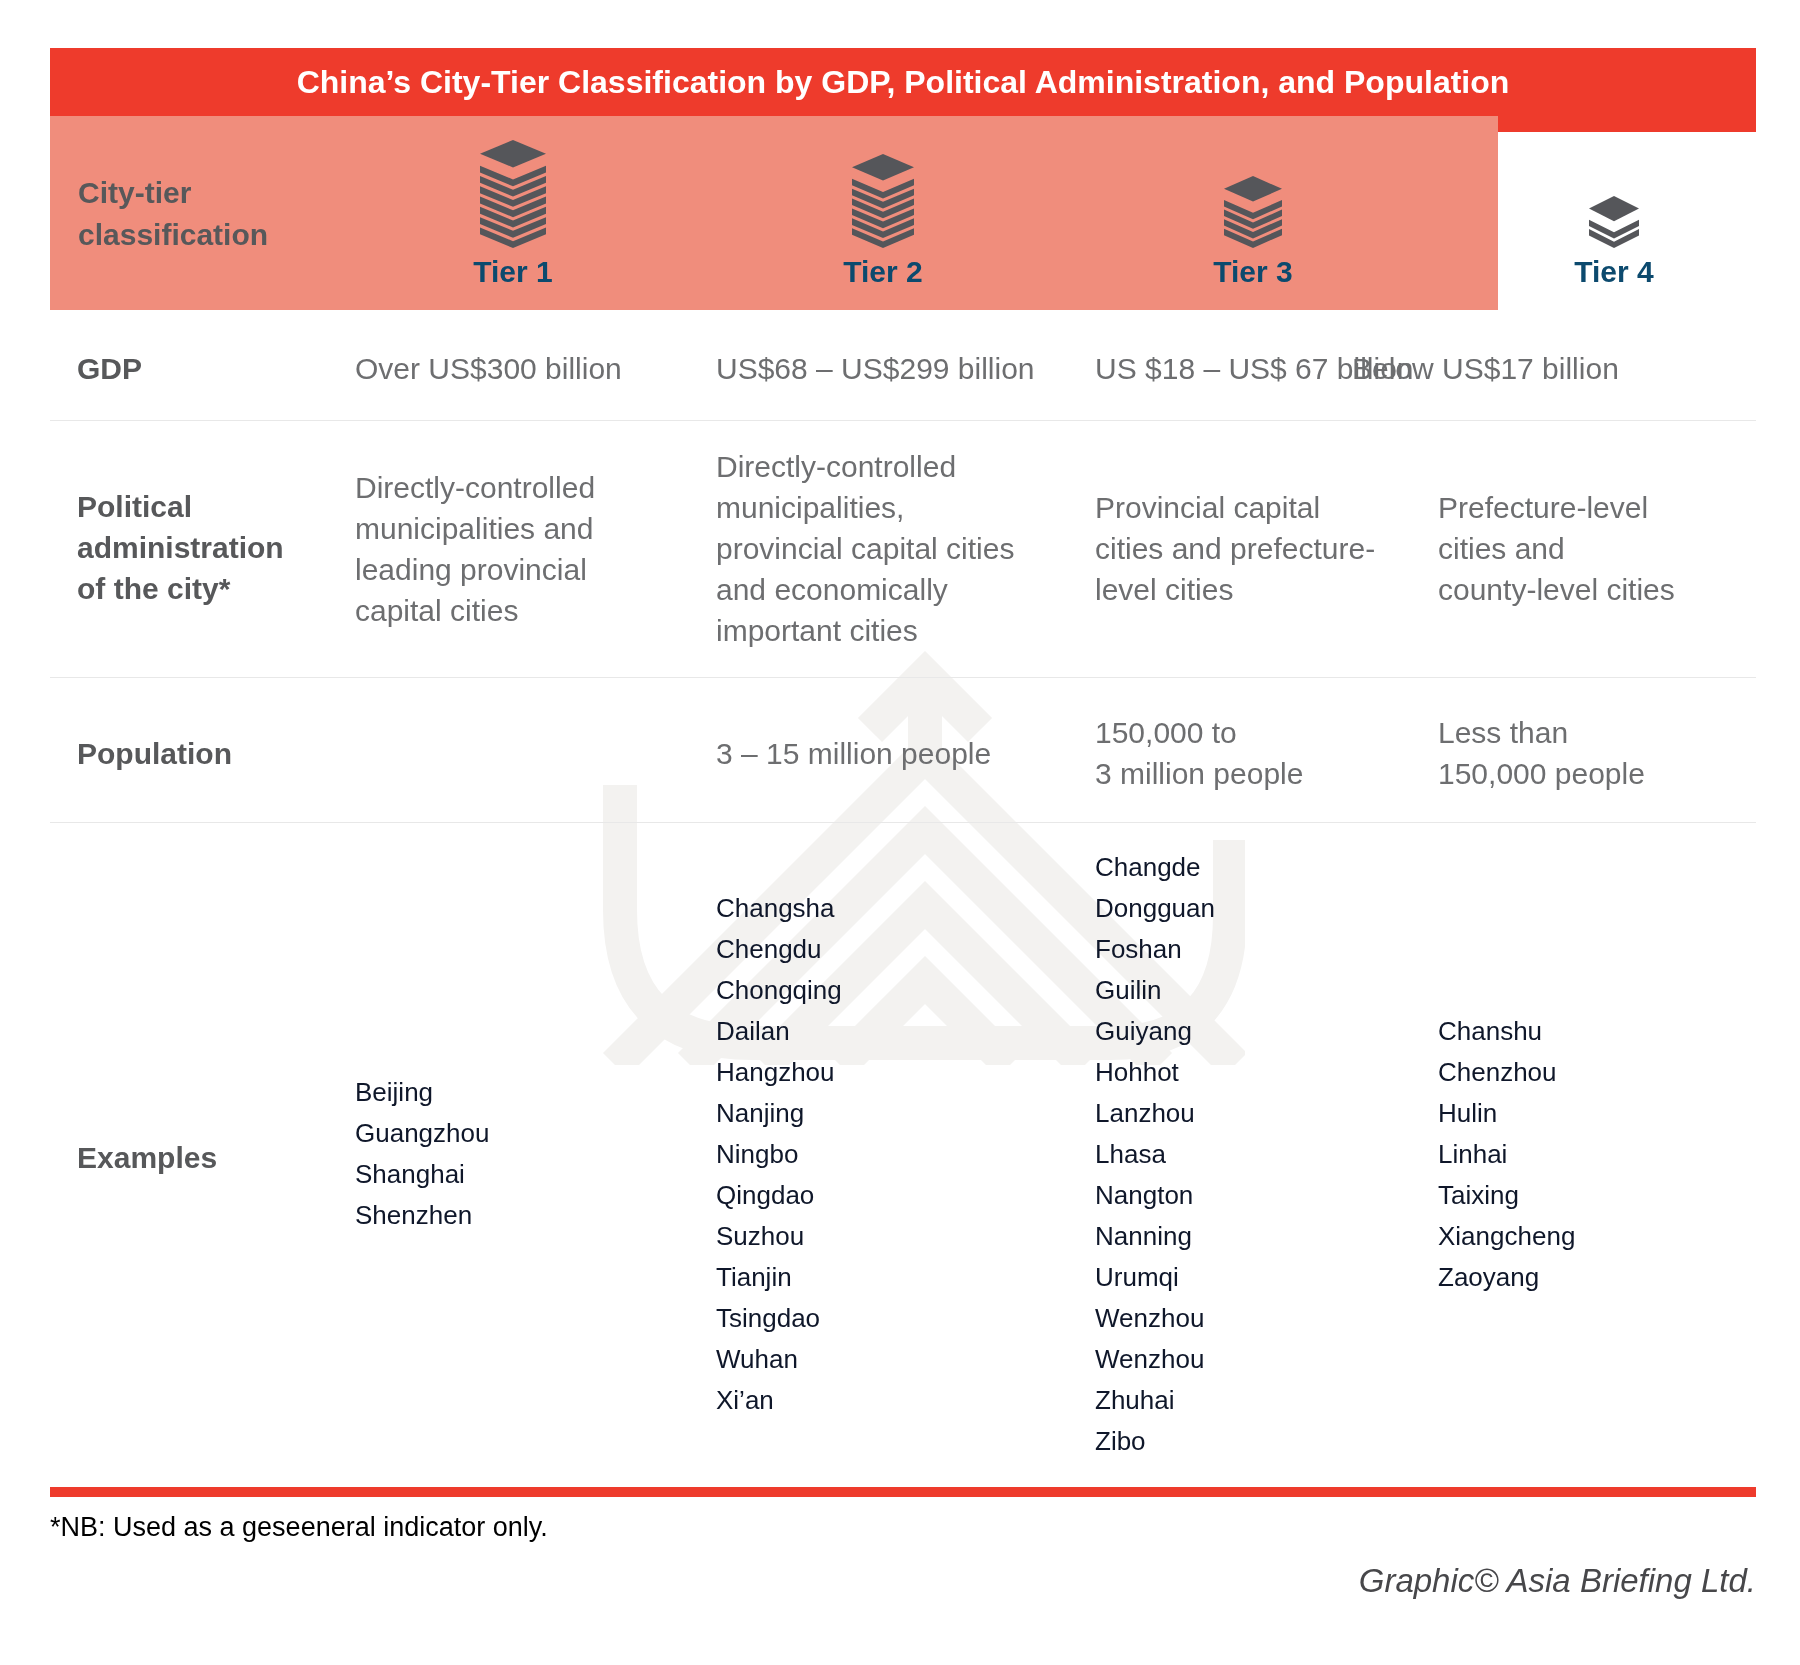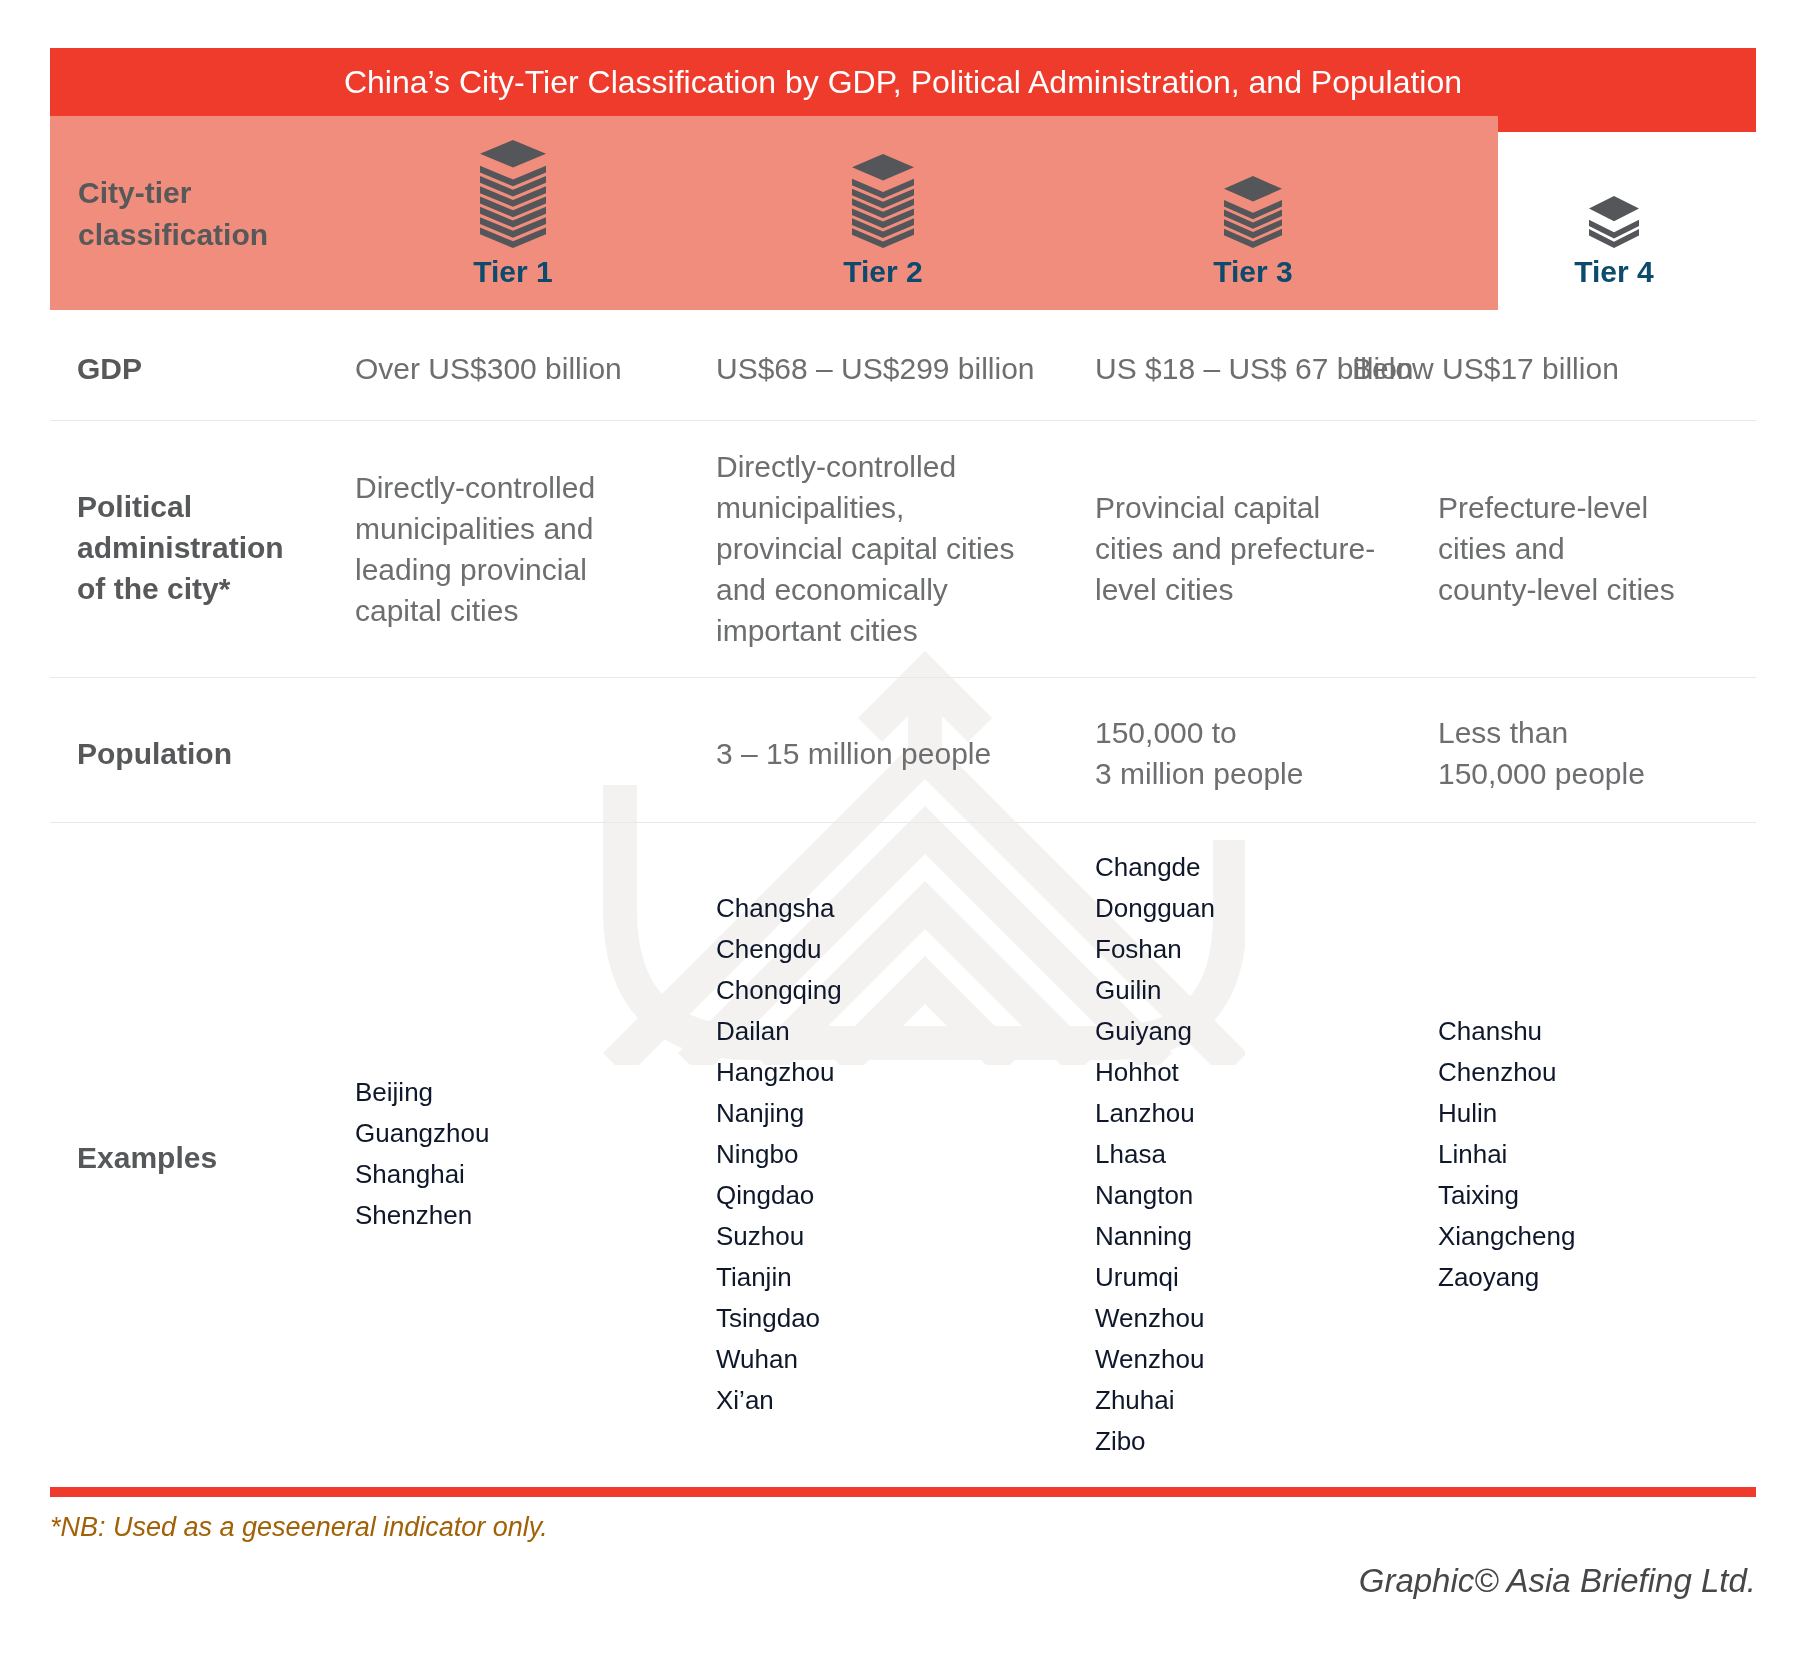--- a/index.html
+++ b/index.html
@@ -8,21 +8,21 @@
     width:1800px;height:1665px;
     background:#ffffff;
     font-family:"Liberation Sans","DejaVu Sans",sans-serif;
     overflow:hidden;
   }
   .abs{position:absolute;}
   
   #title-bar{
     left:50px;top:48px;width:1706px;height:84px;
     background:#ee3b2c;color:#ffffff;
-    font-size:32px;font-weight:400;
+    font-size:32px;font-weight:700;
     line-height:68px;text-align:center;
     z-index:2;
   }
   
   #header-band{
     left:50px;top:116px;width:1448px;height:194px;
     background:#f08d7c;z-index:2;
   }
   #corner-label{
     position:absolute;left:28px;top:56px;width:280px;
@@ -48,22 +48,22 @@
   .cell{
     color:#6d6e70;font-size:30px;line-height:41px;z-index:2;
     white-space:nowrap;
   }
   .cell.multiline{white-space:pre-line;}
   .city-list{z-index:2;}
   .city-list div{color:#0f172a;font-size:26px;line-height:41px;}
   
   #footer-rule{left:50px;top:1487px;width:1706px;height:10px;background:#ee3b2c;z-index:2;}
   #footnote{
-    left:50px;top:1512px;color:#a16207;font-size:27px;
-    font-style:italic;z-index:2;
+    left:50px;top:1512px;color:#000000;font-size:27px;
+    z-index:2;
   }
   #credit{
     left:1056px;top:1562px;width:700px;text-align:right;
     color:#47474a;font-size:33px;font-style:italic;z-index:2;
   }
 </style>
 </head>
 <body>
 
 <div id="page">

